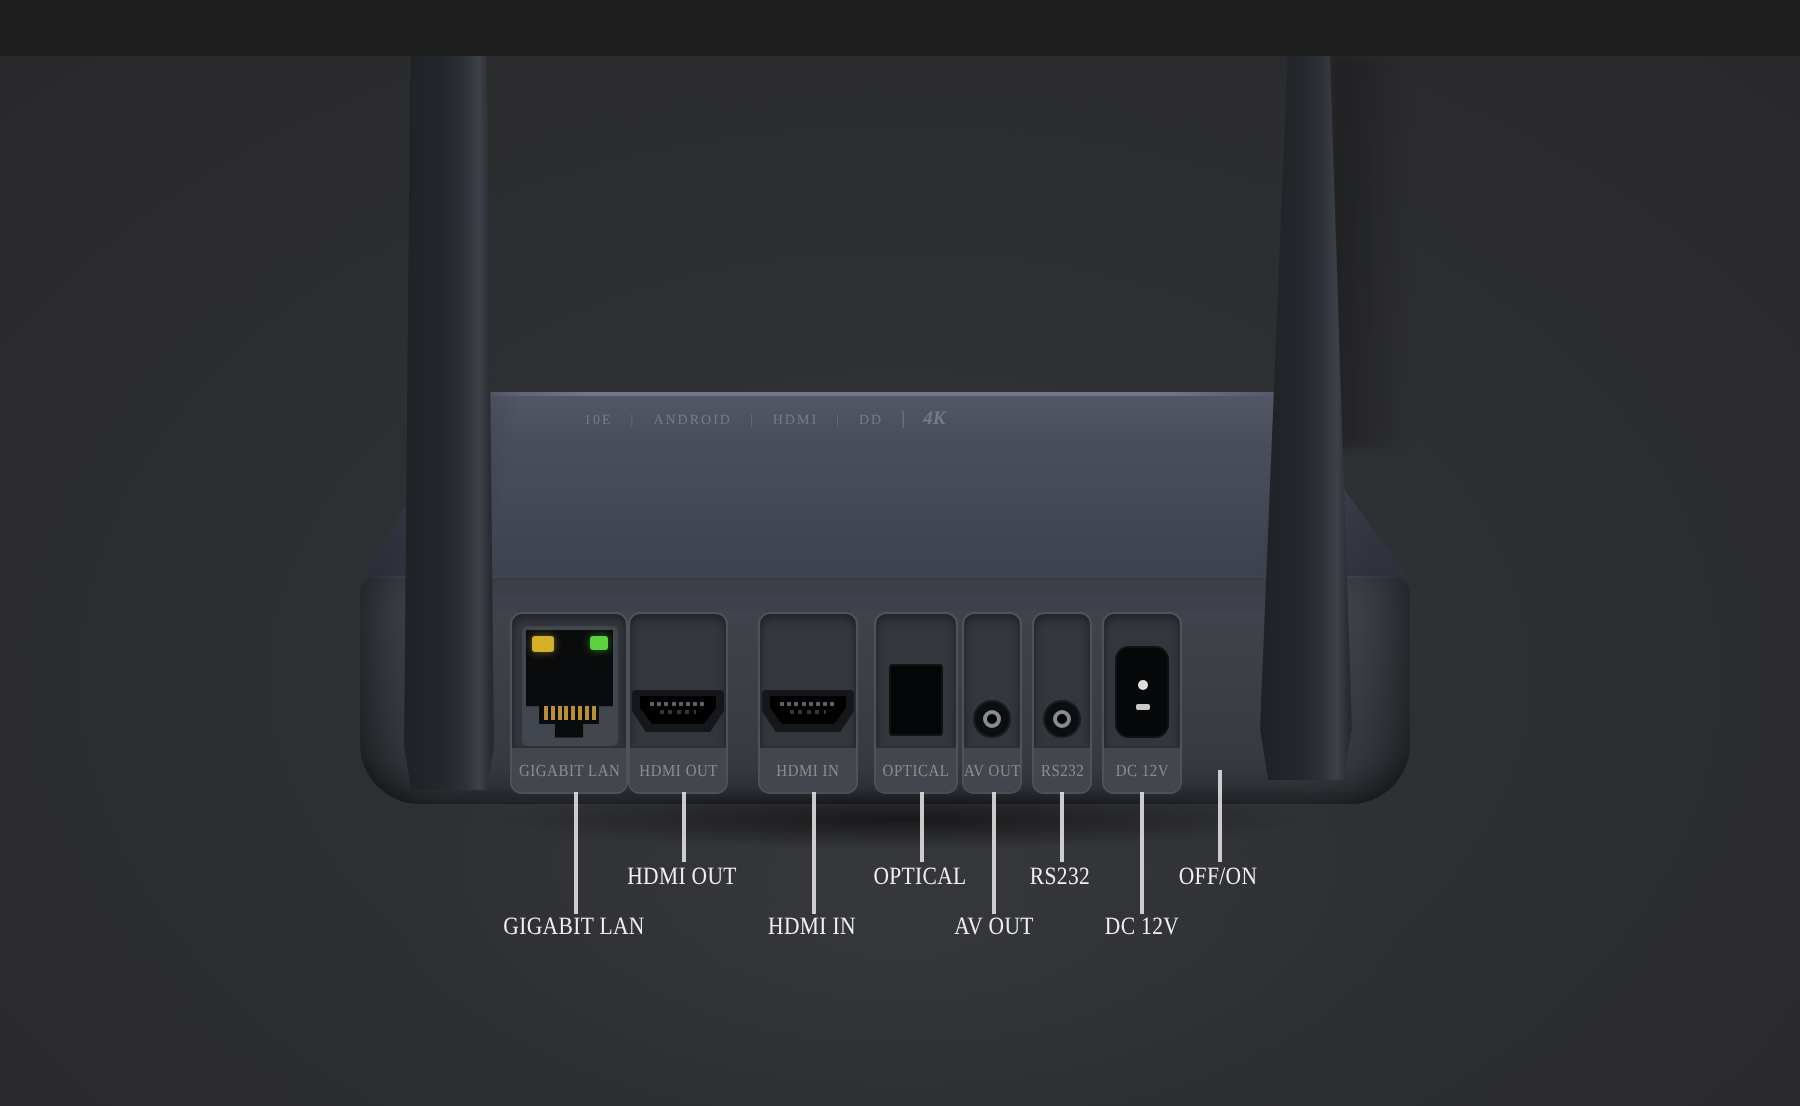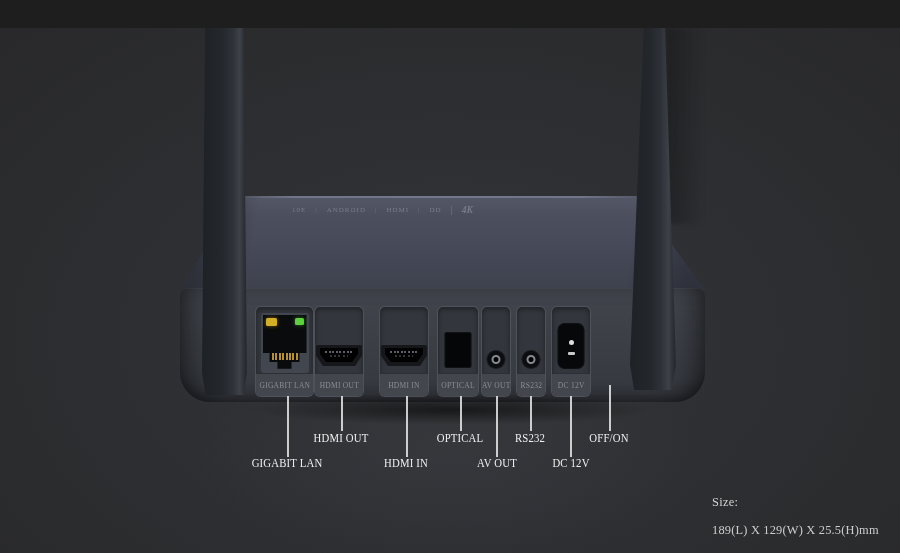--- a/index.html
+++ b/index.html
@@ -215,18 +215,14 @@
 
   <div class="callout" style="left:341px;top:404px;">HDMI OUT</div>
   <div class="callout" style="left:460px;top:404px;">OPTICAL</div>
   <div class="callout" style="left:530px;top:404px;">RS232</div>
   <div class="callout" style="left:609px;top:404px;">OFF/ON</div>
   <div class="callout" style="left:287px;top:429px;">GIGABIT LAN</div>
   <div class="callout" style="left:406px;top:429px;">HDMI IN</div>
   <div class="callout" style="left:497px;top:429px;">AV OUT</div>
   <div class="callout" style="left:571px;top:429px;">DC 12V</div>
 
-  <div class="size-note">
-    <div class="size-label">Size:</div>
-    <div class="size-value">189(L) X 129(W) X 25.5(H)mm</div>
-  </div>
 
 </div>
 
 </body></html>

